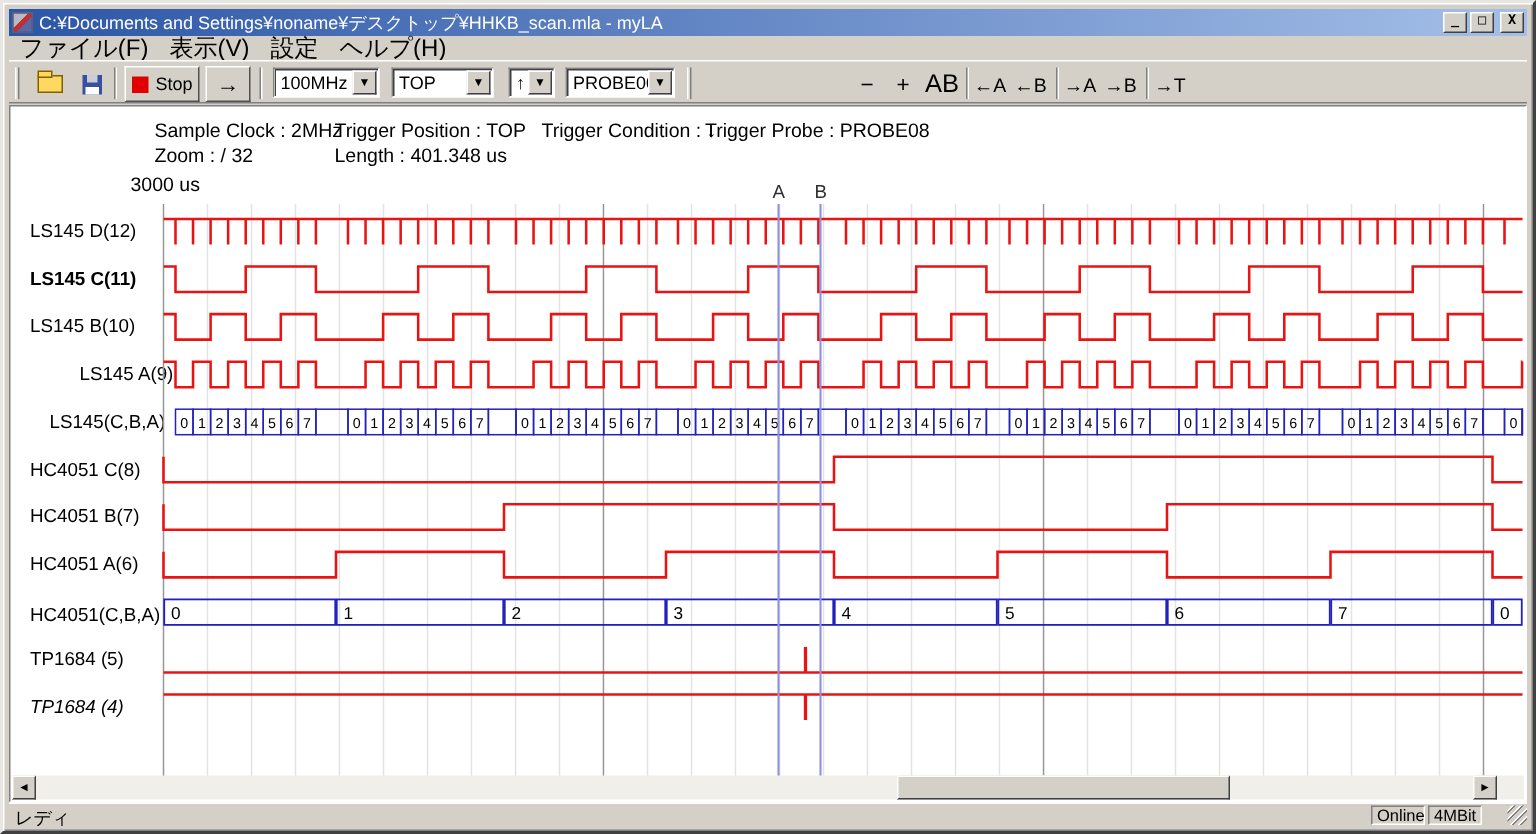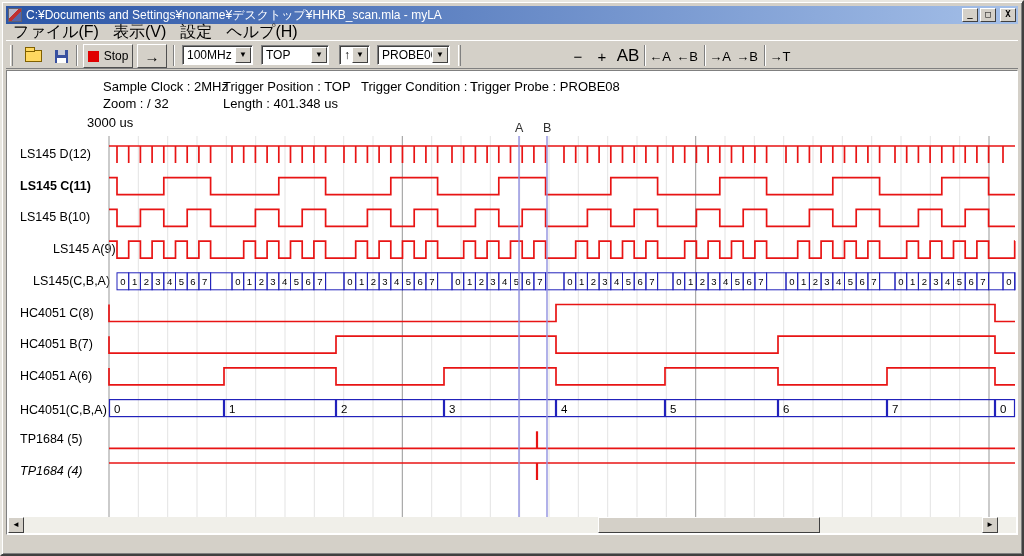--- a/index.html
+++ b/index.html
@@ -380,13 +380,19 @@
         <div class="cursor-label" style="left: 536px; top: 50px;">B</div>
       </div>
 
     <div id="hscroll">
       <div class="sbtn" style="left:0">◄</div>
       <div id="sthumb" style="left:590px;width:222px"></div>
       <div class="sbtn" style="right:18px">►</div>
     </div>
   </div>
 
+  <div id="statusbar">
+    <span id="status-ready">レディ</span>
+    <span class="spanel" style="left:908px;width:36px">Online</span>
+    <span class="spanel" style="left:946px;width:36px">4MBit</span>
+    <span id="resize-grip"></span>
+  </div>
 </div>
 
 </body></html>

